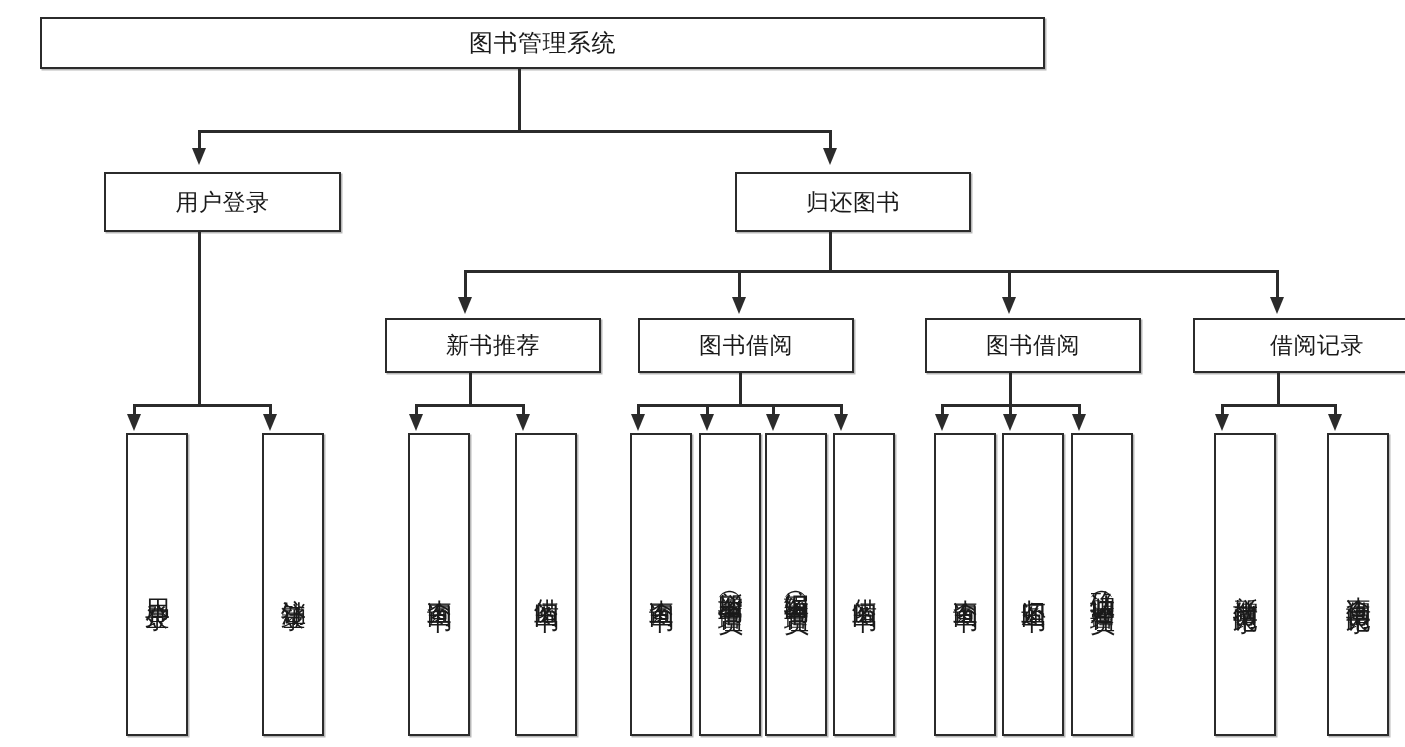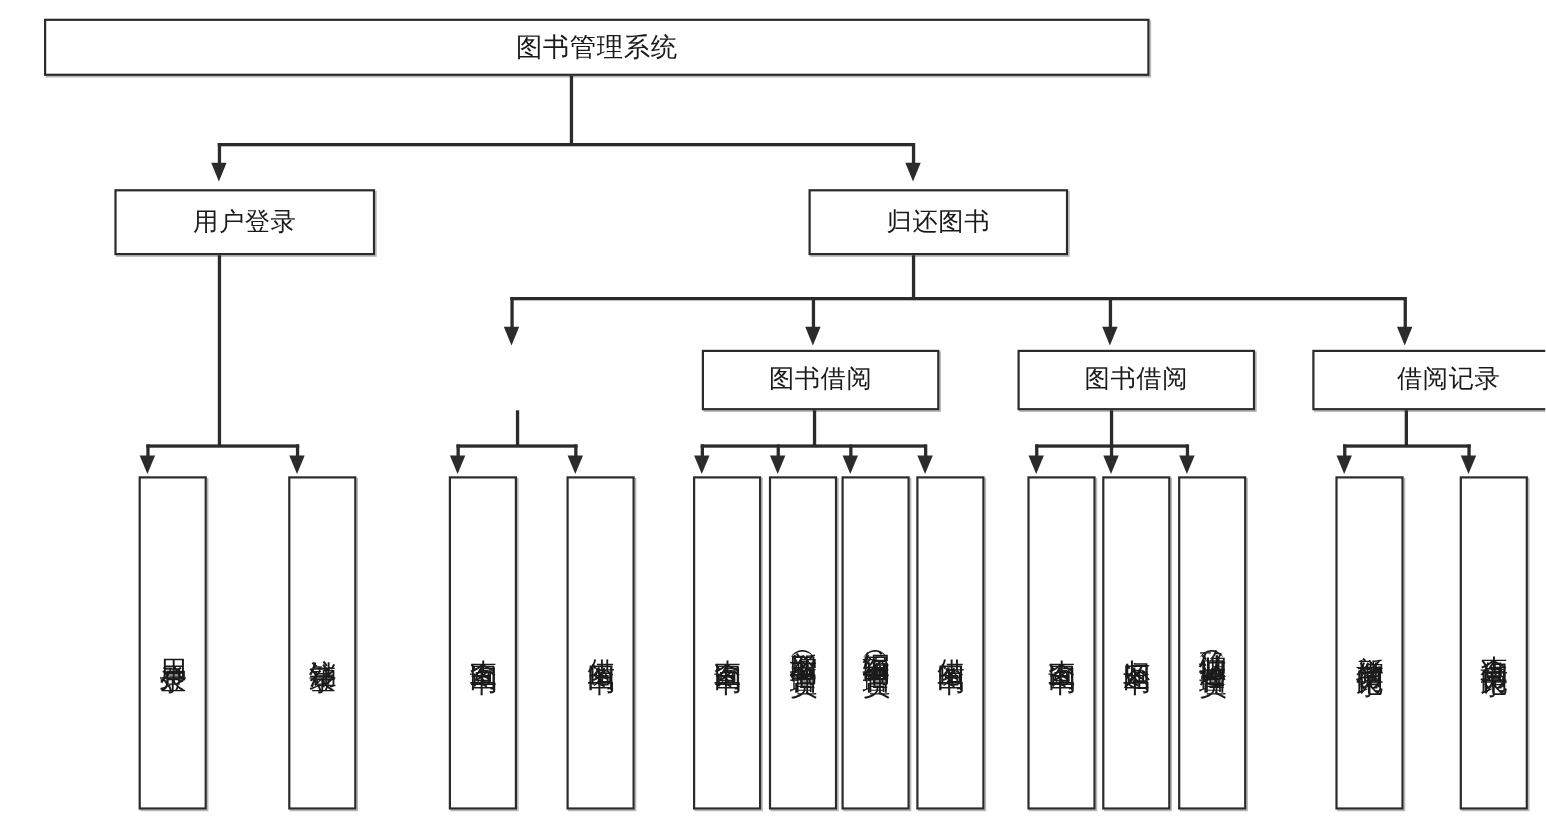--- a/index.html
+++ b/index.html
@@ -120,20 +120,23 @@
   <div class="wire h" style="left:464px; top:270px; width:814px; height:2.5px;"></div>
   <div class="wire v" style="left:464px; top:270px; width:2.5px; height:30px;"></div>
   <div class="arrow" style="left:458px; top:297px;"></div>
   <div class="wire v" style="left:738px; top:270px; width:2.5px; height:30px;"></div>
   <div class="arrow" style="left:732px; top:297px;"></div>
   <div class="wire v" style="left:1008px; top:270px; width:2.5px; height:30px;"></div>
   <div class="arrow" style="left:1002px; top:297px;"></div>
   <div class="wire v" style="left:1276px; top:270px; width:2.5px; height:30px;"></div>
   <div class="arrow" style="left:1270px; top:297px;"></div>
 
+  <div class="node horiz" style="left:362px; top:318px; width:216px; height:55px;">
+    <span class="label">新书推荐</span>
+  </div>
   <div class="node horiz" style="left:615px; top:318px; width:216px; height:55px;">
     <span class="label">图书借阅</span>
   </div>
   <div class="node horiz" style="left:902px; top:318px; width:216px; height:55px;">
     <span class="label">图书借阅</span>
   </div>
   <div class="node horiz" style="left:1170px; top:318px; width:248px; height:55px;">
     <span class="label">借阅记录</span>
   </div>
 

